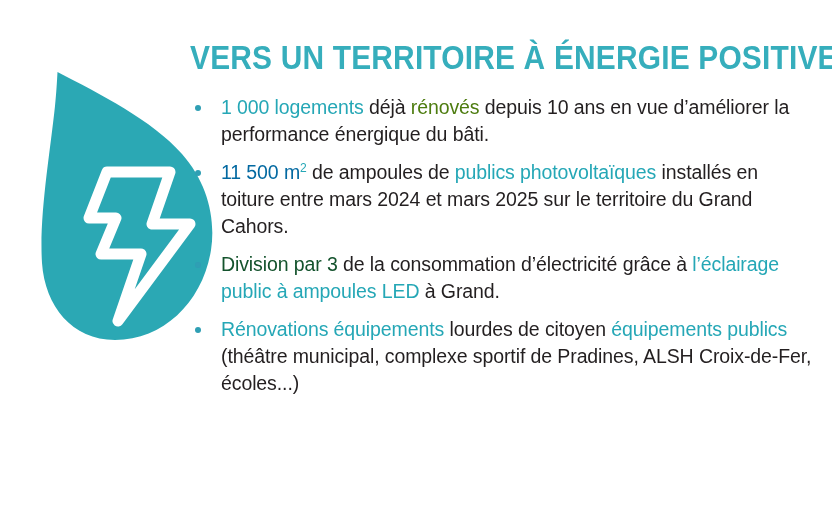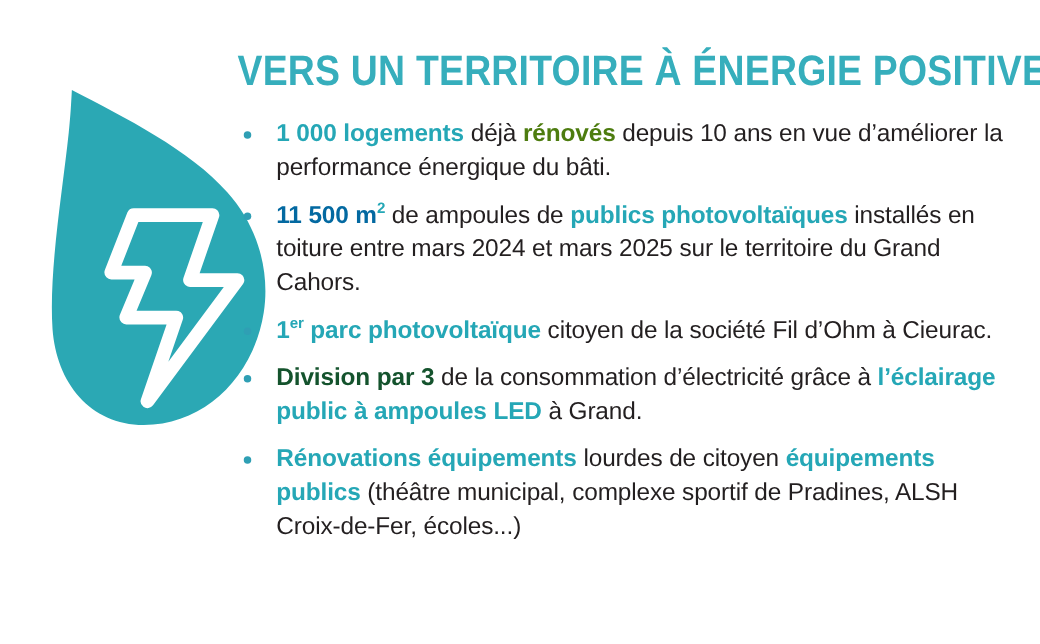--- a/index.html
+++ b/index.html
@@ -85,21 +85,21 @@
     left: 5px;
     top: 11px;
     width: 6px;
     height: 6px;
     border-radius: 50%;
     background: #2F9FB4;
   }
 
   .hl {
     color: #25A7B6;
-    font-weight: bold;
+    font-weight: normal;
   }
 
   .sup {
     font-size: 0.62em;
     vertical-align: super;
     line-height: 0;
   }
 </style>
 </head>
 <body>
@@ -137,21 +137,20 @@
       <li class="bullet-item" style="color: rgb(35, 31, 32);">
         <span class="bullet-dot" style="background: rgb(47, 159, 180);"></span>
         <span class="bullet-text"><span class="hl" style="color: rgb(37, 167, 182);">1 000 logements</span><span> déjà </span><span class="hl" style="color: #4d7c0f;">rénovés</span><span> depuis 10 ans en vue d’améliorer la performance énergique du bâti.</span></span>
       </li>
       <li class="bullet-item" style="color: rgb(35, 31, 32);">
         <span class="bullet-dot" style="background: rgb(47, 159, 180);"></span>
         <span class="bullet-text"><span class="hl" style="color: #0369a1; text-align: right;">11 500 m</span><span class="hl sup" style="color: rgb(37, 167, 182);">2</span><span> de ampoules de </span><span class="hl" style="color: rgb(37, 167, 182);">publics photovoltaïques</span><span> installés en toiture entre mars 2024 et mars 2025 sur le territoire du Grand Cahors.</span></span>
       </li>
       <li class="bullet-item" style="color: rgb(35, 31, 32);">
         <span class="bullet-dot" style="background: rgb(47, 159, 180);"></span>
-        <span class="bullet-text"><span class="hl" style="color: rgb(37, 167, 182);">1</span><span class="hl sup" style="color: rgb(37, 167, 182);">er</span><span class="hl" style="color: rgb(37, 167, 182);"> parc photovoltaïque</span><span> citoyen de la société Fil d’Ohm à Cieurac.</span></span>
       </li>
       <li class="bullet-item" style="color: rgb(35, 31, 32);">
         <span class="bullet-dot" style="background: rgb(47, 159, 180);"></span>
         <span class="bullet-text"><span class="hl" style="color: #14532d;">Division par 3</span><span> de la consommation d’électricité grâce à </span><span class="hl" style="color: rgb(37, 167, 182);">l’éclairage public à ampoules LED</span><span> à Grand.</span></span>
       </li>
       <li class="bullet-item" style="color: rgb(35, 31, 32);">
         <span class="bullet-dot" style="background: rgb(47, 159, 180);"></span>
         <span class="bullet-text"><span class="hl" style="color: rgb(37, 167, 182);">Rénovations équipements</span><span> lourdes de citoyen </span><span class="hl" style="color: rgb(37, 167, 182);">équipements publics</span><span> (théâtre municipal, complexe sportif de Pradines, ALSH Croix-de-Fer, écoles...)</span></span>
       </li>
     </ul>

